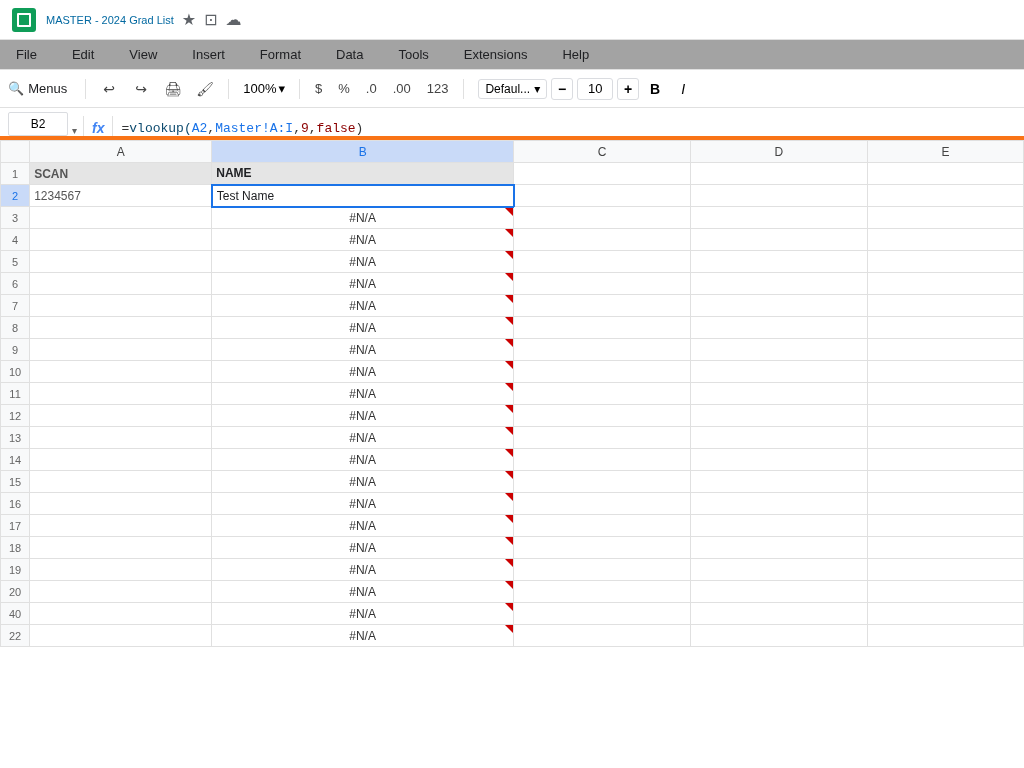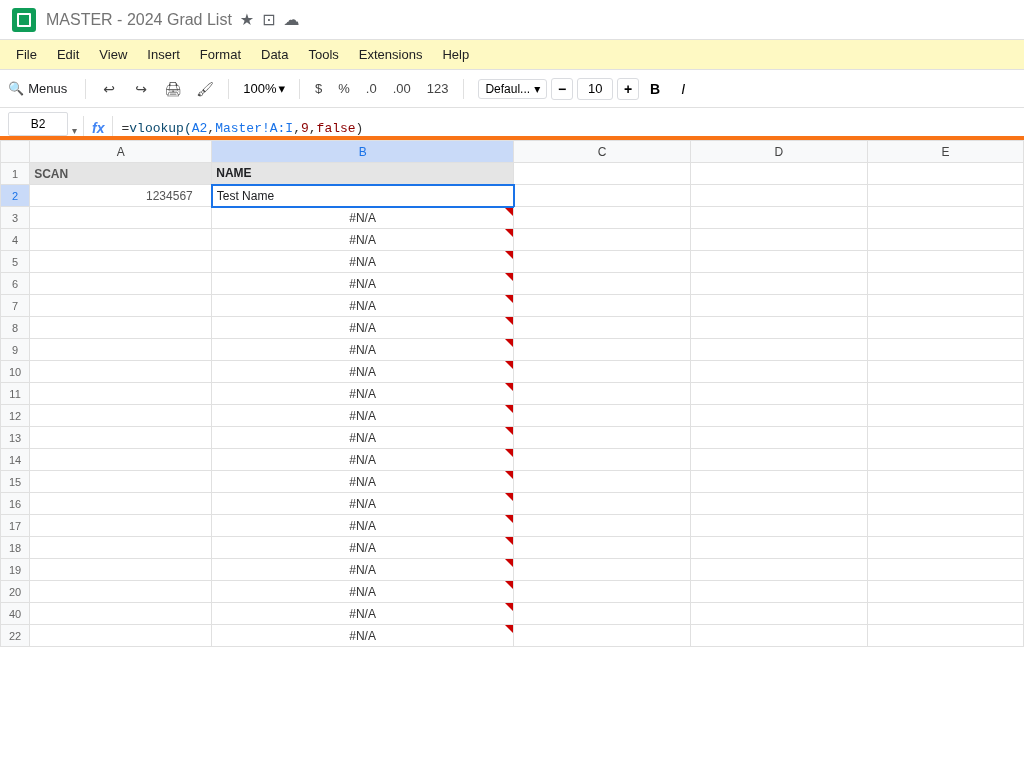--- a/index.html
+++ b/index.html
@@ -33,45 +33,45 @@
       flex-shrink: 0;
     }
     .app-icon-inner {
       width: 14px;
       height: 14px;
       border: 2px solid #fff;
       border-radius: 1px;
       position: relative;
     }
     .title-text {
-      font-size: 16px;
+      font-size: 11px;
       font-weight: 500;
-      color: #737373;
+      color: #0369a1;
       margin-right: 8px;
     }
     .title-icons {
       display: flex;
       align-items: center;
       gap: 8px;
       color: #5f6368;
     }
     .title-icon {
       font-size: 16px;
       cursor: pointer;
     }
 
     
     .menu-bar {
       display: flex;
       align-items: center;
       padding: 2px 8px;
-      background: #fef9c3;
+      background: #a3a3a3;
       border-bottom: 1px solid #e0e0e0;
       height: 30px;
-      gap: 4px;
+      gap: 19px;
     }
     .menu-item {
       padding: 3px 8px;
       border-radius: 3px;
       cursor: pointer;
       font-size: 13px;
       color: #202124;
     }
 
     
@@ -444,21 +444,21 @@
       <tr>
             <td class="row-num">1</td>
             <td class="cell col-a header-cell">SCAN</td>
             <td class="cell header-cell" style="position: relative;">NAME</td>
             <td class="cell"></td>
             <td class="cell"></td>
             <td class="cell"></td>
           </tr>
           <tr>
             <td class="row-num active-row">2</td>
-            <td class="cell col-a" style="text-align: right; padding-right: 18px;">1234567</td>
+            <td class="cell col-a" style="padding-right: 18px;">1234567</td>
             <td class="cell active-cell" style="position: relative; border-radius: 10px;">Test Name<div style="position: absolute; bottom: -4px; right: -4px; width: 8px; height: 8px; background: rgb(26, 115, 232); border-radius: 50%; z-index: 10;"></div></td>
             <td class="cell"></td>
             <td class="cell"></td>
             <td class="cell"></td>
           </tr>
           <tr>
             <td class="row-num">3</td>
             <td class="cell col-a"></td>
             <td class="cell error-cell" style="position: relative;">#N/A<div class="error-triangle"></div></td>
             <td class="cell"></td>

